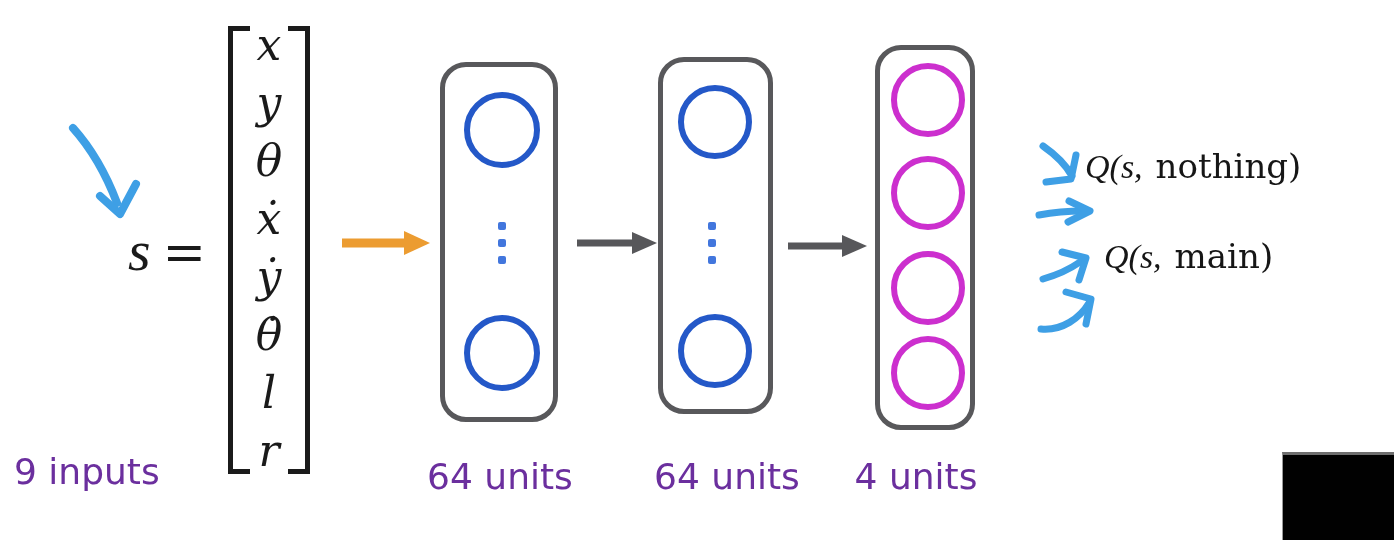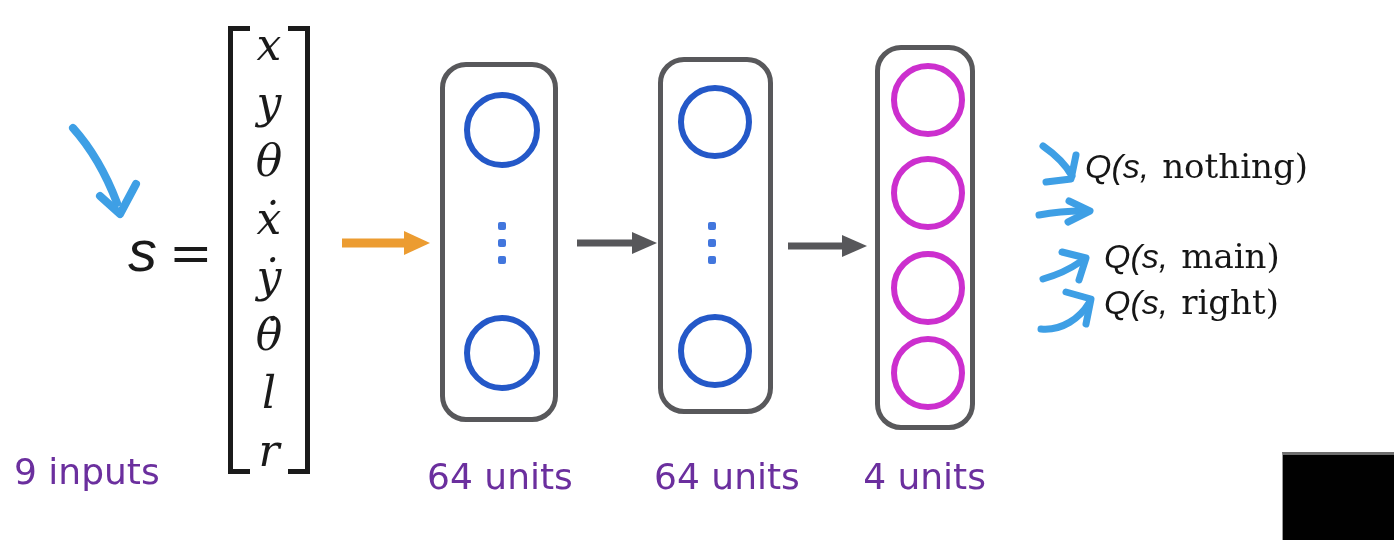--- a/index.html
+++ b/index.html
@@ -15,21 +15,21 @@
   }
   
   .state-eq {
     position: absolute;
     left: 128px;
     top: 216px;
     font-size: 58px;
     line-height: 1.2;
     white-space: nowrap;
   }
-  .mi { font-style: italic; font-family: Liberation Sans, sans-serif; }
+  .mi { font-style: italic; font-family: Liberation Serif, serif; }
   .mr { font-style: normal; font-family: "DejaVu Serif", serif; }
   .state-eq .eq { margin-left: 12px; font-size: 52px; }
 
   .bracket {
     position: absolute;
     top: 26px;
     height: 448px;
     width: 22px;
   }
   .bracket.left {
@@ -63,21 +63,21 @@
   .count-label {
     position: absolute;
     font-family: "DejaVu Sans", sans-serif;
     font-size: 36px;
     color: #6B2F9E;
     white-space: nowrap;
   }
   .lbl-inputs { left: 14px;  top: 451px; }
   .lbl-units1 { left: 420px; top: 456px; width: 160px; text-align: center; }
   .lbl-units2 { left: 647px; top: 456px; width: 160px; text-align: center; }
-  .lbl-units3 { left: 846px; top: 456px; width: 140px; text-align: right; }
+  .lbl-units3 { left: 846px; top: 456px; width: 140px; text-align: center; }
 
   
   .layer {
     position: absolute;
     border: 5px solid #58585B;
     border-radius: 26px;
     background: transparent;
   }
   .layer-1 { left: 440px; top: 62px; width: 118px; height: 360px; }
   .layer-2 { left: 658px; top: 57px; width: 115px; height: 357px; }
@@ -223,19 +223,16 @@
     <div class="neuron magenta" style="left:11px; top:201px;"></div>
     <div class="neuron magenta" style="left:11px; top:286px;"></div>
   </div>
 
   <div class="q-row q-1">
     <span class="mi">Q(s,</span><span class="mr">nothing)</span>
   </div>
   <div class="q-row q-3">
     <span class="mi">Q(s,</span><span class="mr">main)</span>
   </div>
-  <div class="q-row q-4">
-    <span class="mi">Q(s,</span><span class="mr">right)</span>
-  </div>
 
   <div class="corner-box"></div>
 
 </div>
 
 </body></html>

